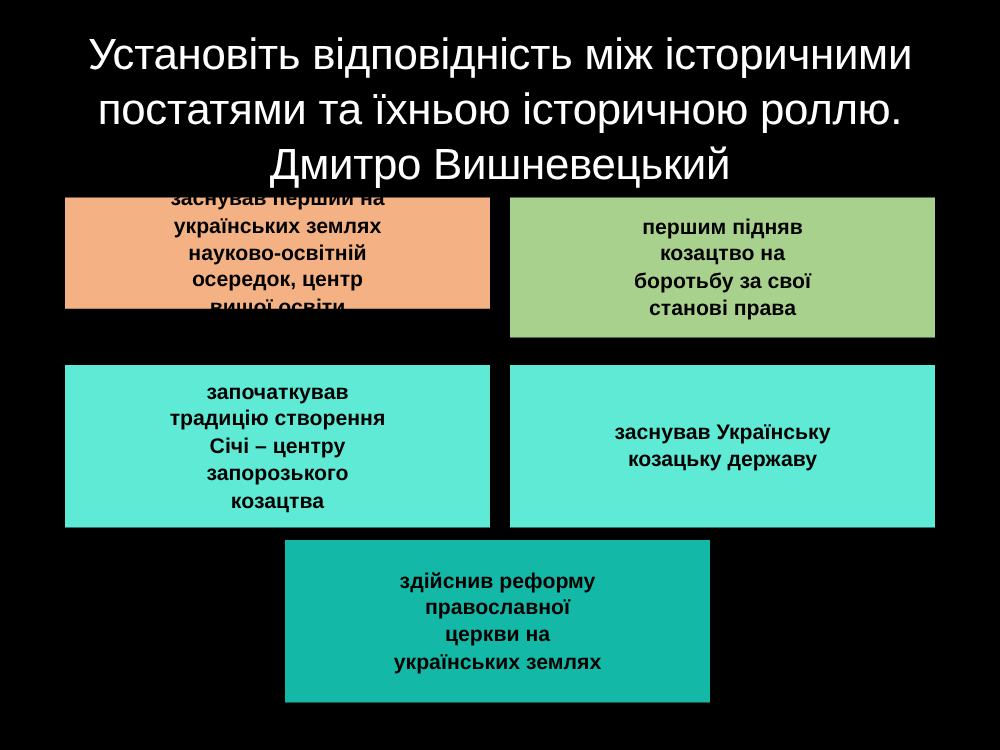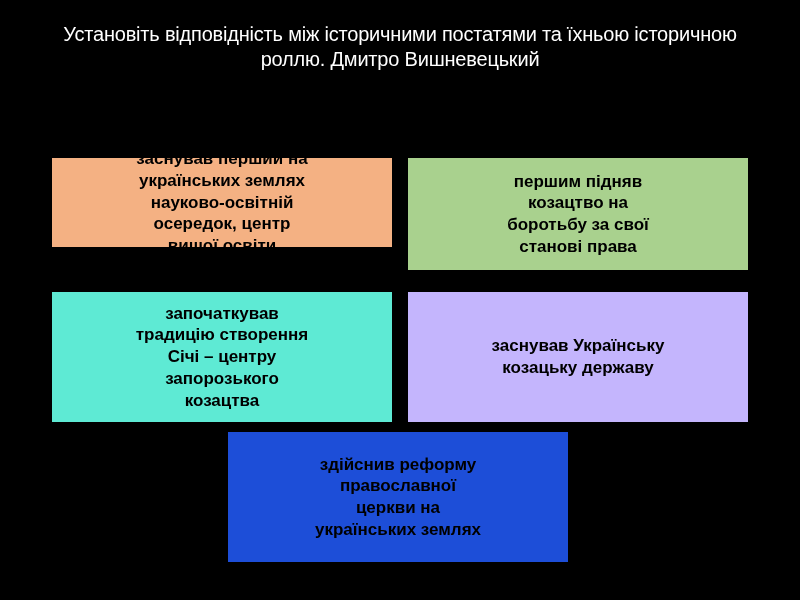--- a/index.html
+++ b/index.html
@@ -19,21 +19,21 @@
     height: 600px;
     background: #000000;
   }
   .title {
     position: absolute;
     left: 30px;
     top: 22px;
     width: 740px;
     text-align: center;
     color: #ffffff;
-    font-size: 20px;
+    font-size: 35px;
     font-weight: 400;
     line-height: 1.25;
     letter-spacing: -0.2px;
   }
   .card {
     position: absolute;
     display: flex;
     align-items: center;
     justify-content: center;
     text-align: center;
@@ -41,22 +41,22 @@
     font-size: 17px;
     font-weight: bold;
     line-height: 1.28;
     padding: 4px 8px;
     box-sizing: border-box;
     white-space: pre-line;
   }
   #card-0 { left: 52px;  top: 158px; width: 340px; height: 89px; background: #f4b183; }
   #card-1 { left: 408px; top: 158px; width: 340px; height: 112px; background: #a9d18e; }
   #card-2 { left: 52px;  top: 292px; width: 340px; height: 130px; background: #5eead4; }
-  #card-3 { left: 408px; top: 292px; width: 340px; height: 130px; background: #c4b5fd; }
-  #card-4 { left: 228px; top: 432px; width: 340px; height: 130px; background: #1d4ed8; }
+  #card-3 { left: 408px; top: 292px; width: 340px; height: 130px; background: #5eead4; }
+  #card-4 { left: 228px; top: 432px; width: 340px; height: 130px; background: #14b8a6; }
 </style>
 </head>
 <body>
 
 <div class="slide">
 
   <div class="title">Установіть відповідність між історичними постатями та їхньою історичною роллю. Дмитро Вишневецький</div>
 
   <div class="card" id="card-0">заснував перший на
 українських землях

